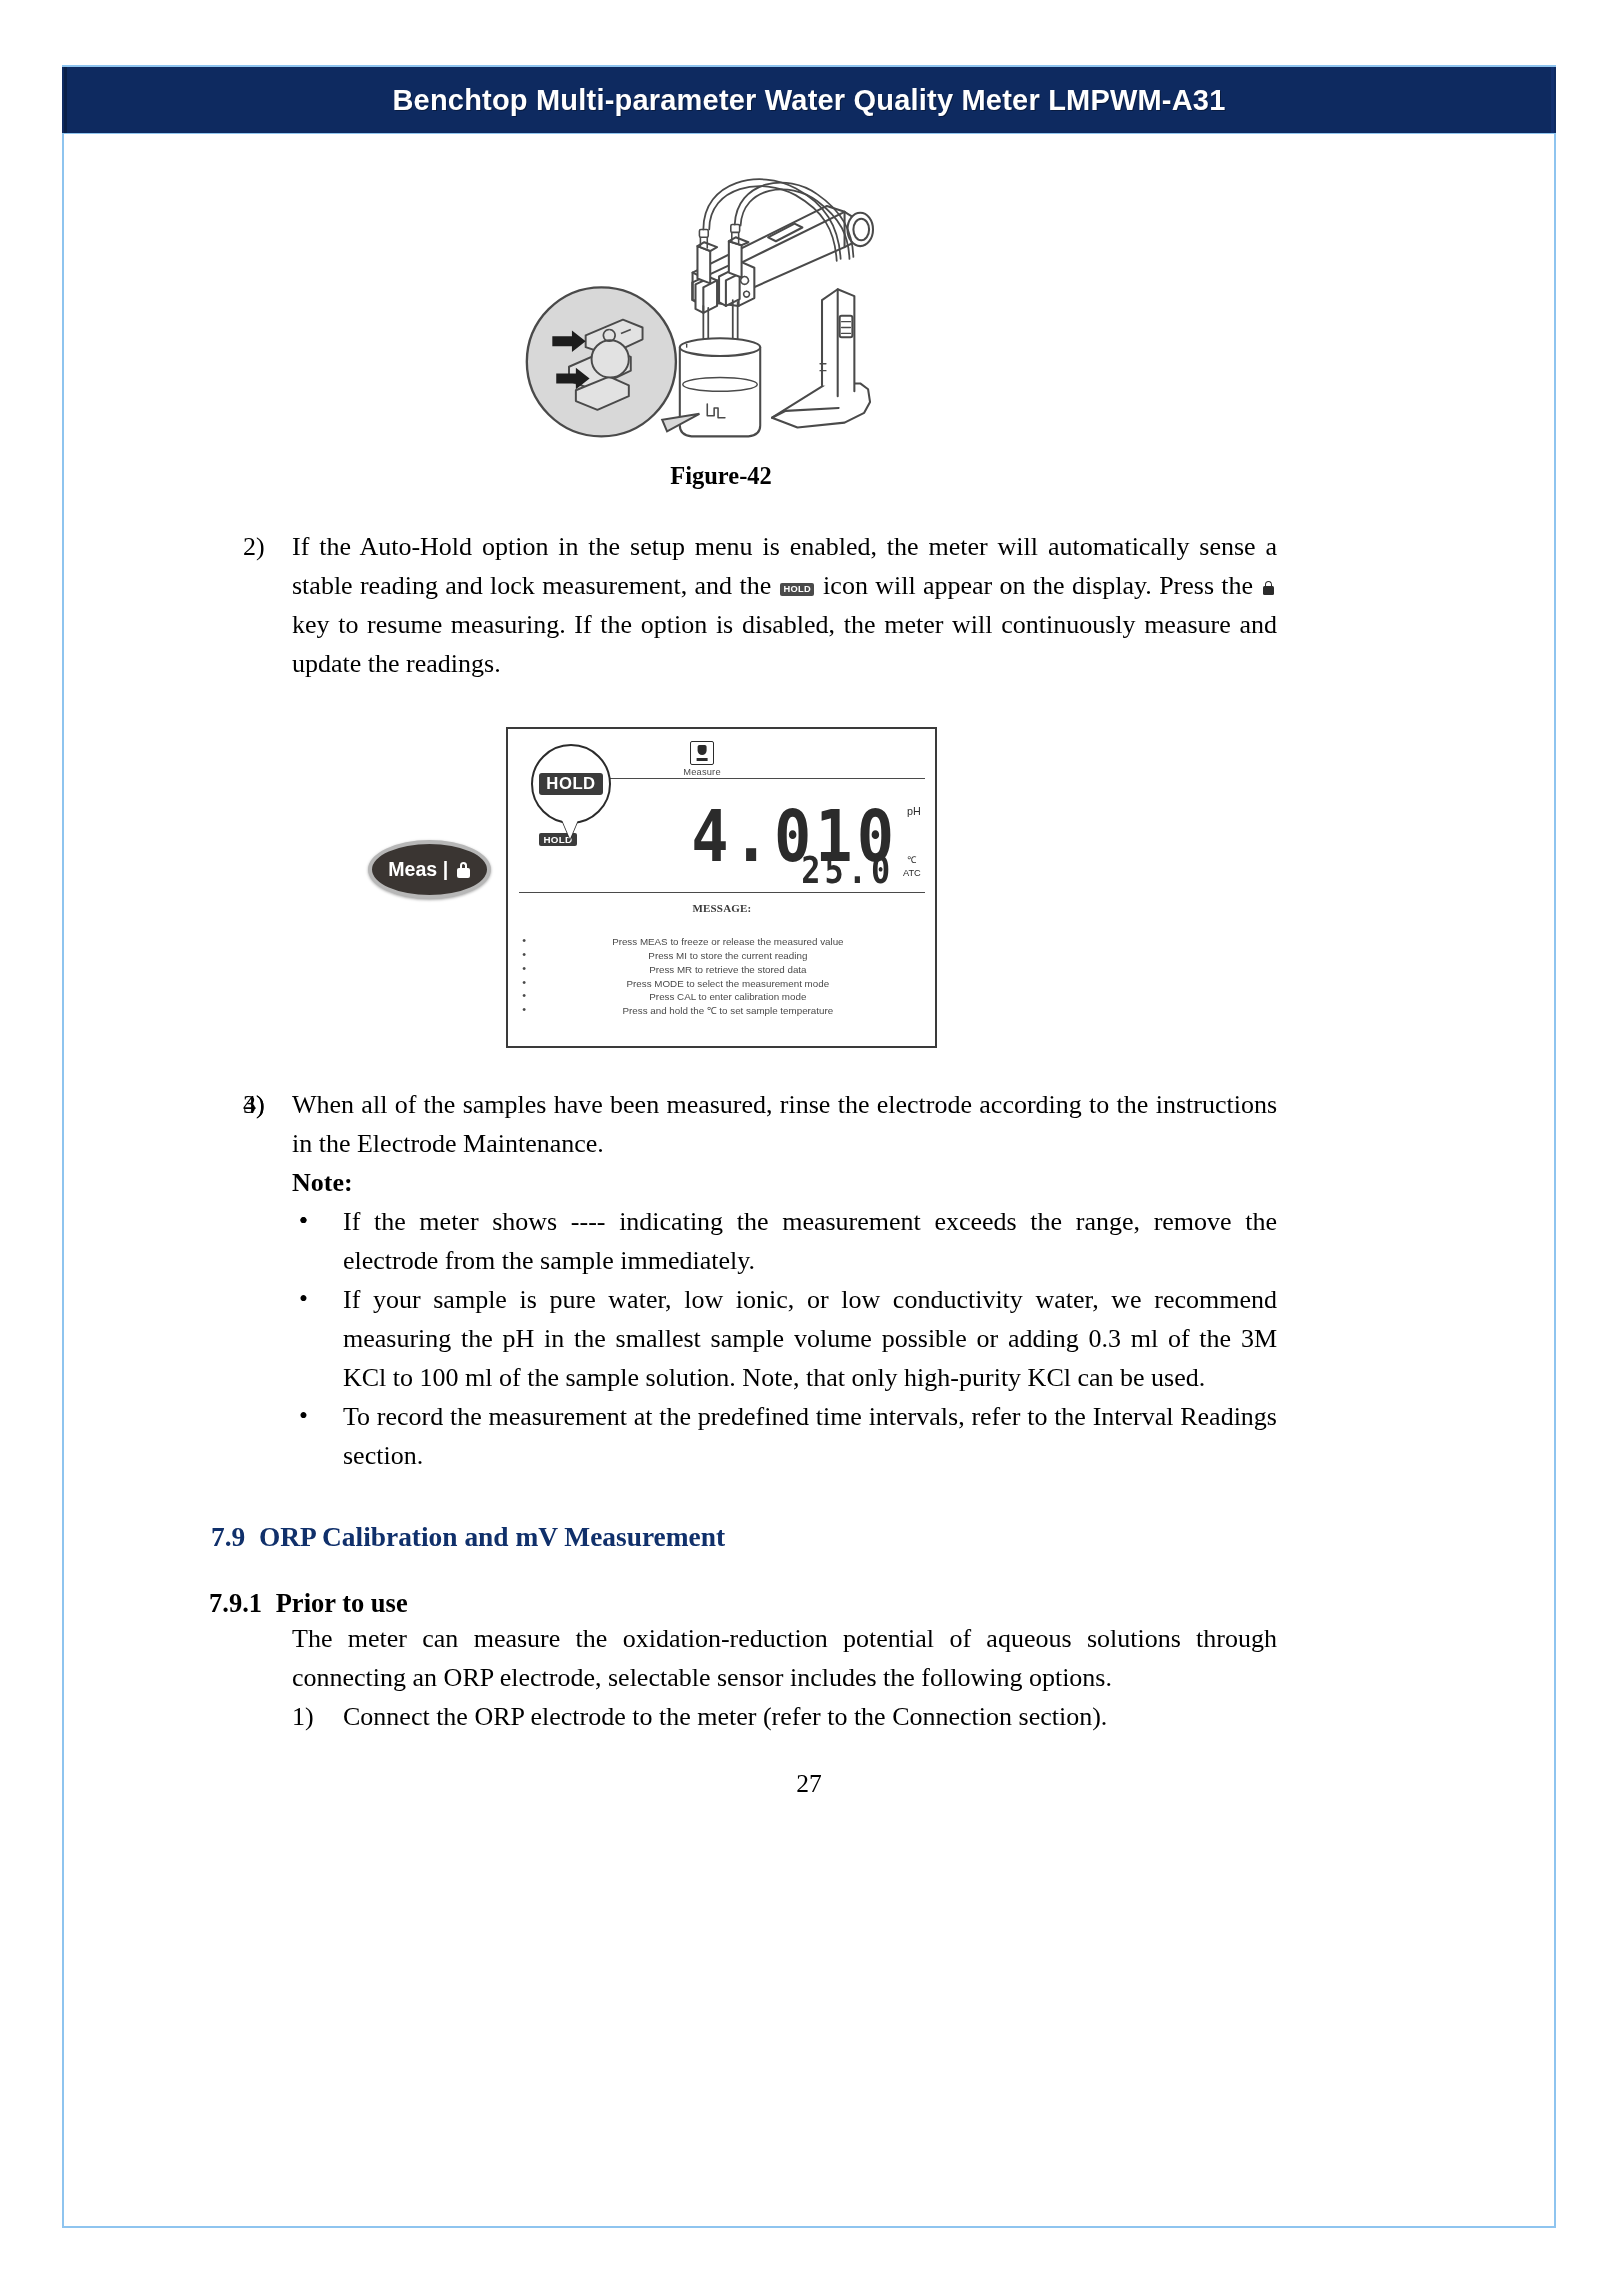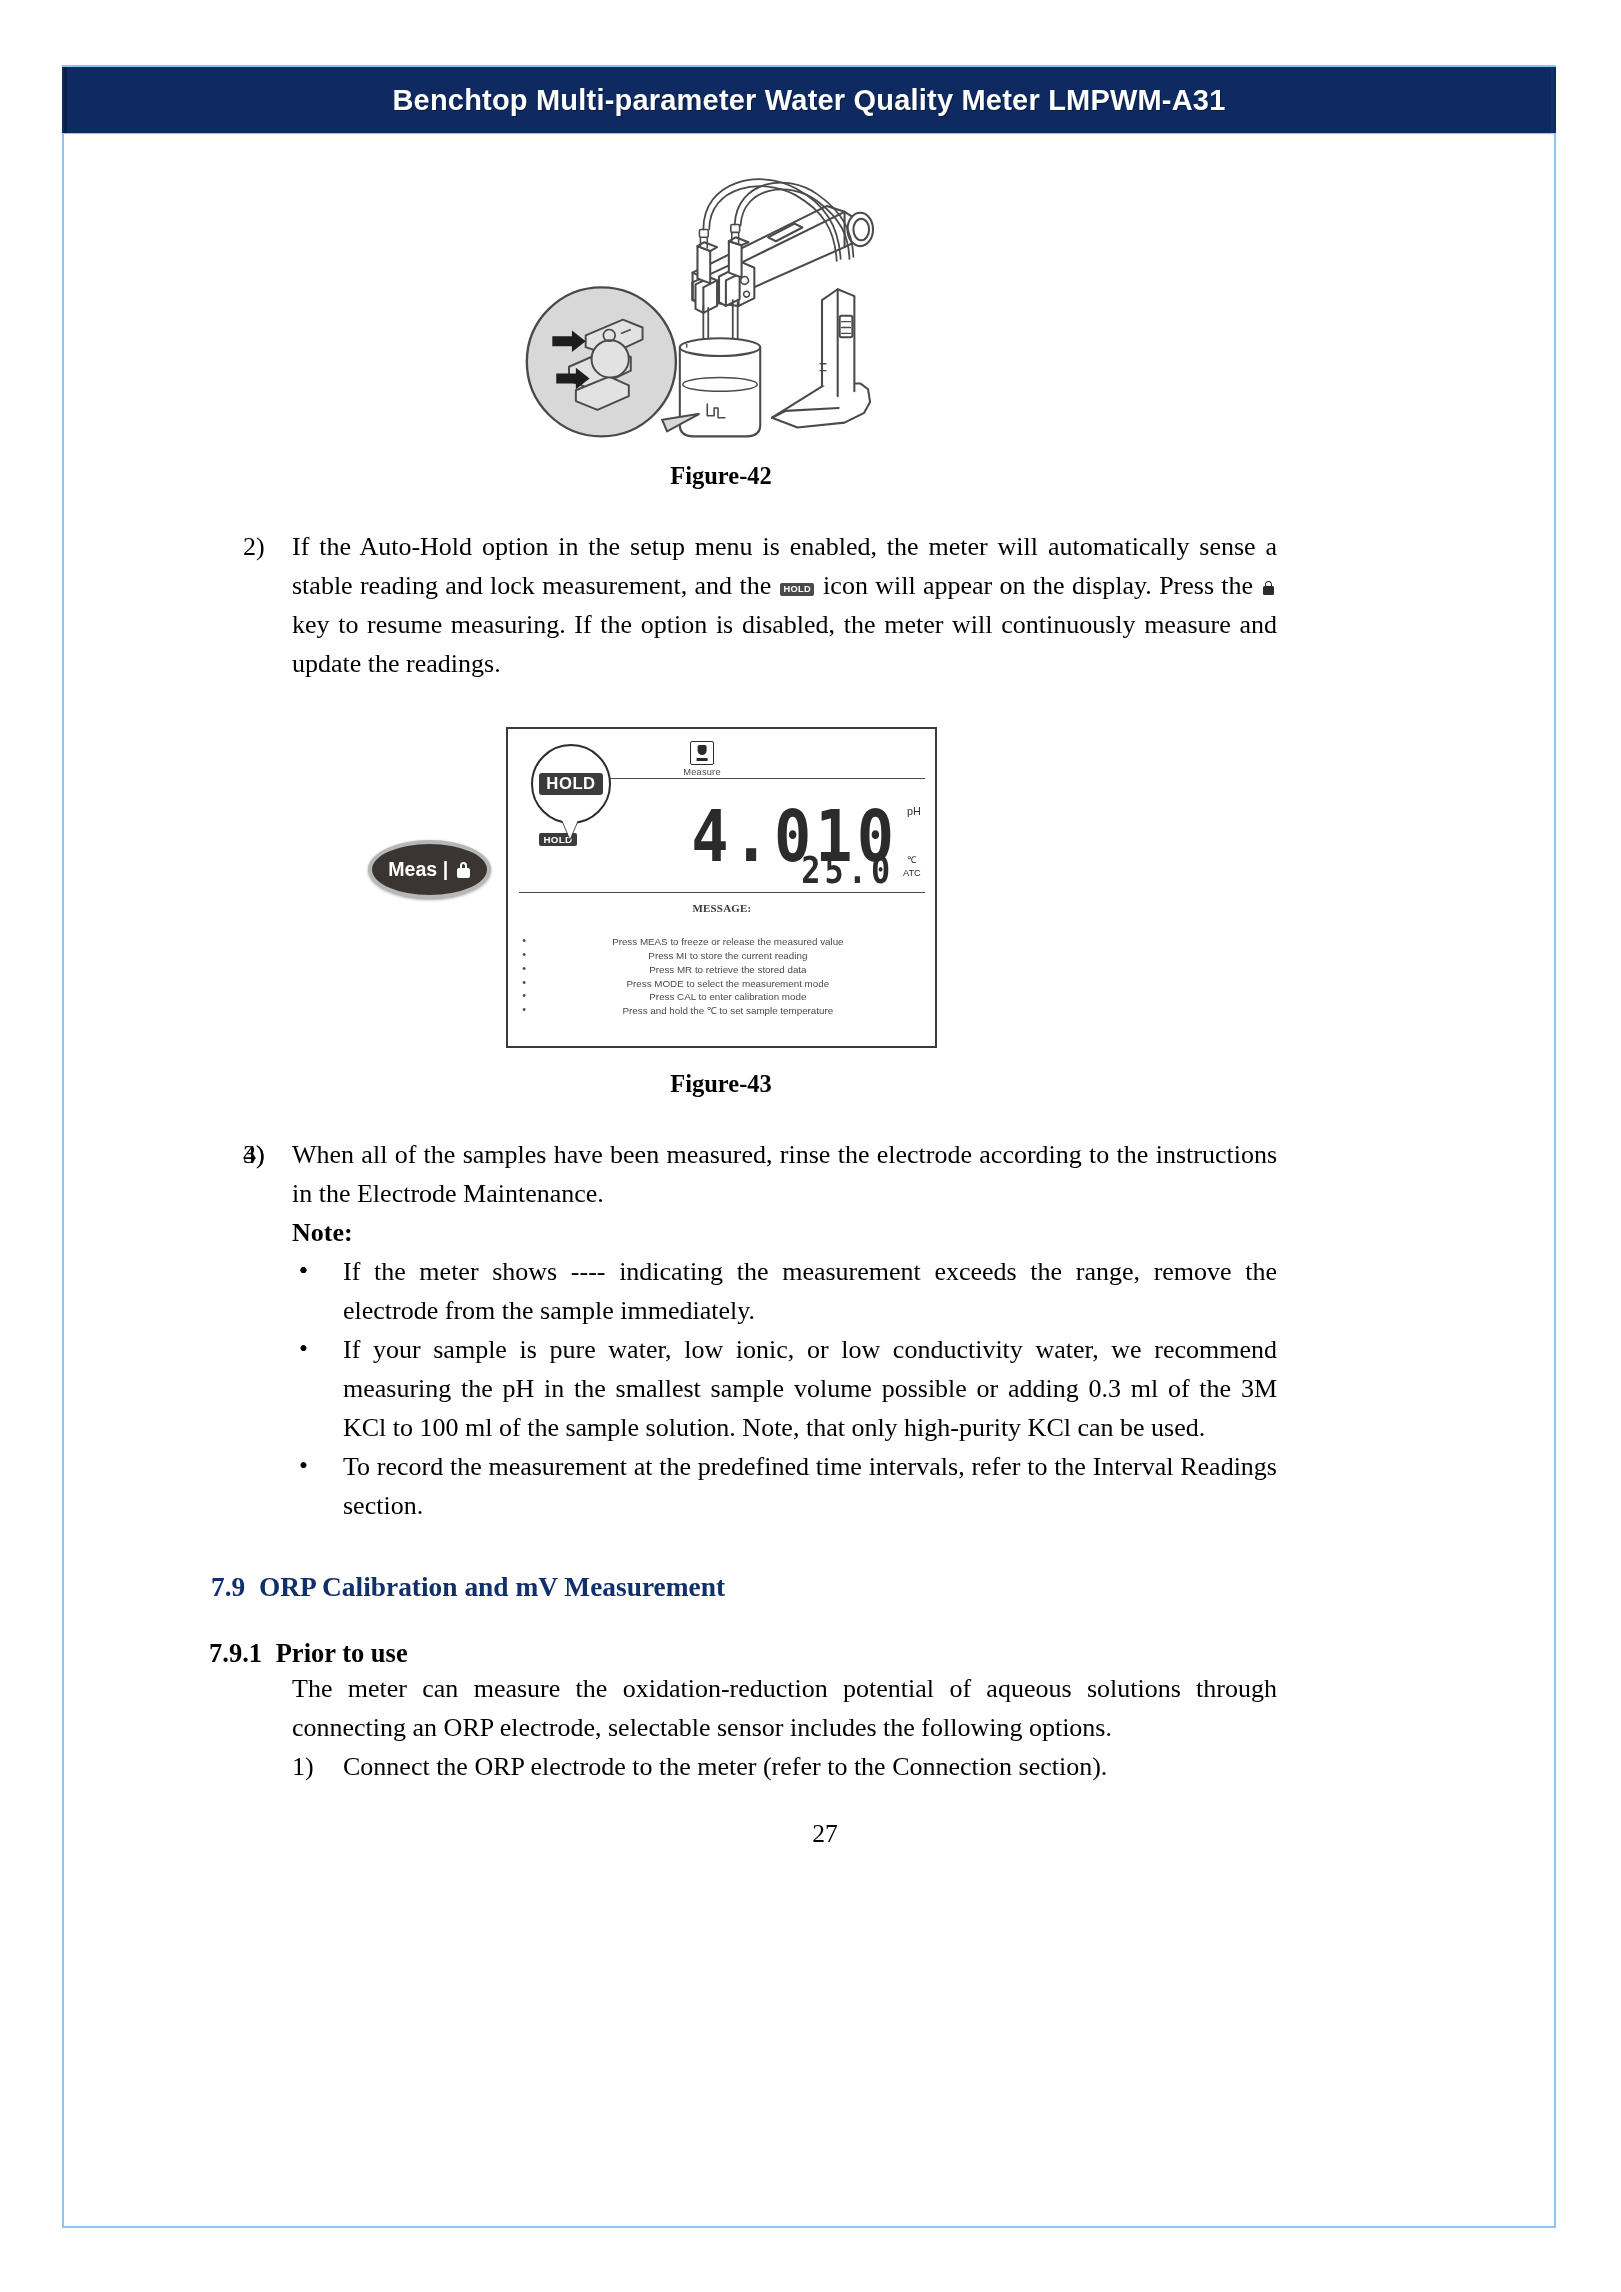--- a/index.html
+++ b/index.html
@@ -199,21 +199,21 @@
   .plain-para {
     font-size: 26px;
     line-height: 39px;
     text-align: justify;
     margin-left: 230px;
     margin-right: 103px;
   }
 
   .page-num {
     position: absolute;
-    left: 16px;
+    left: 0;
     width: 1494px;
     text-align: center;
     font-size: 25.5px;
   }
 
   
   .fig42-wrap {
     width: 412px;
     height: 304px;
     margin: 0 auto;
@@ -609,21 +609,20 @@
       <div class="lcd-message">
         <div class="msg-title">MESSAGE:</div>
         <div class="msg-item">Press MEAS to freeze or release the measured value</div>
         <div class="msg-item">Press MI to store the current reading</div>
         <div class="msg-item">Press MR to retrieve the stored data</div>
         <div class="msg-item">Press MODE to select the measurement mode</div>
         <div class="msg-item">Press CAL to enter calibration mode</div>
         <div class="msg-item">Press and hold the ℃ to set sample temperature</div>
       </div>
     </div>
-    <div class="fig-caption" style="margin-top:21.6px;">Figure-43</div>
   </div>
 
   <div class="para numbered no-justify" style="margin-top:37px;">
     <span class="marker">3)</span>
   </div>
 
   <div class="para numbered">
     <span class="marker">4)</span><span>When all of the samples have been measured, rinse the electrode according to the instructions in the Electrode Maintenance.</span>
   </div>
 

